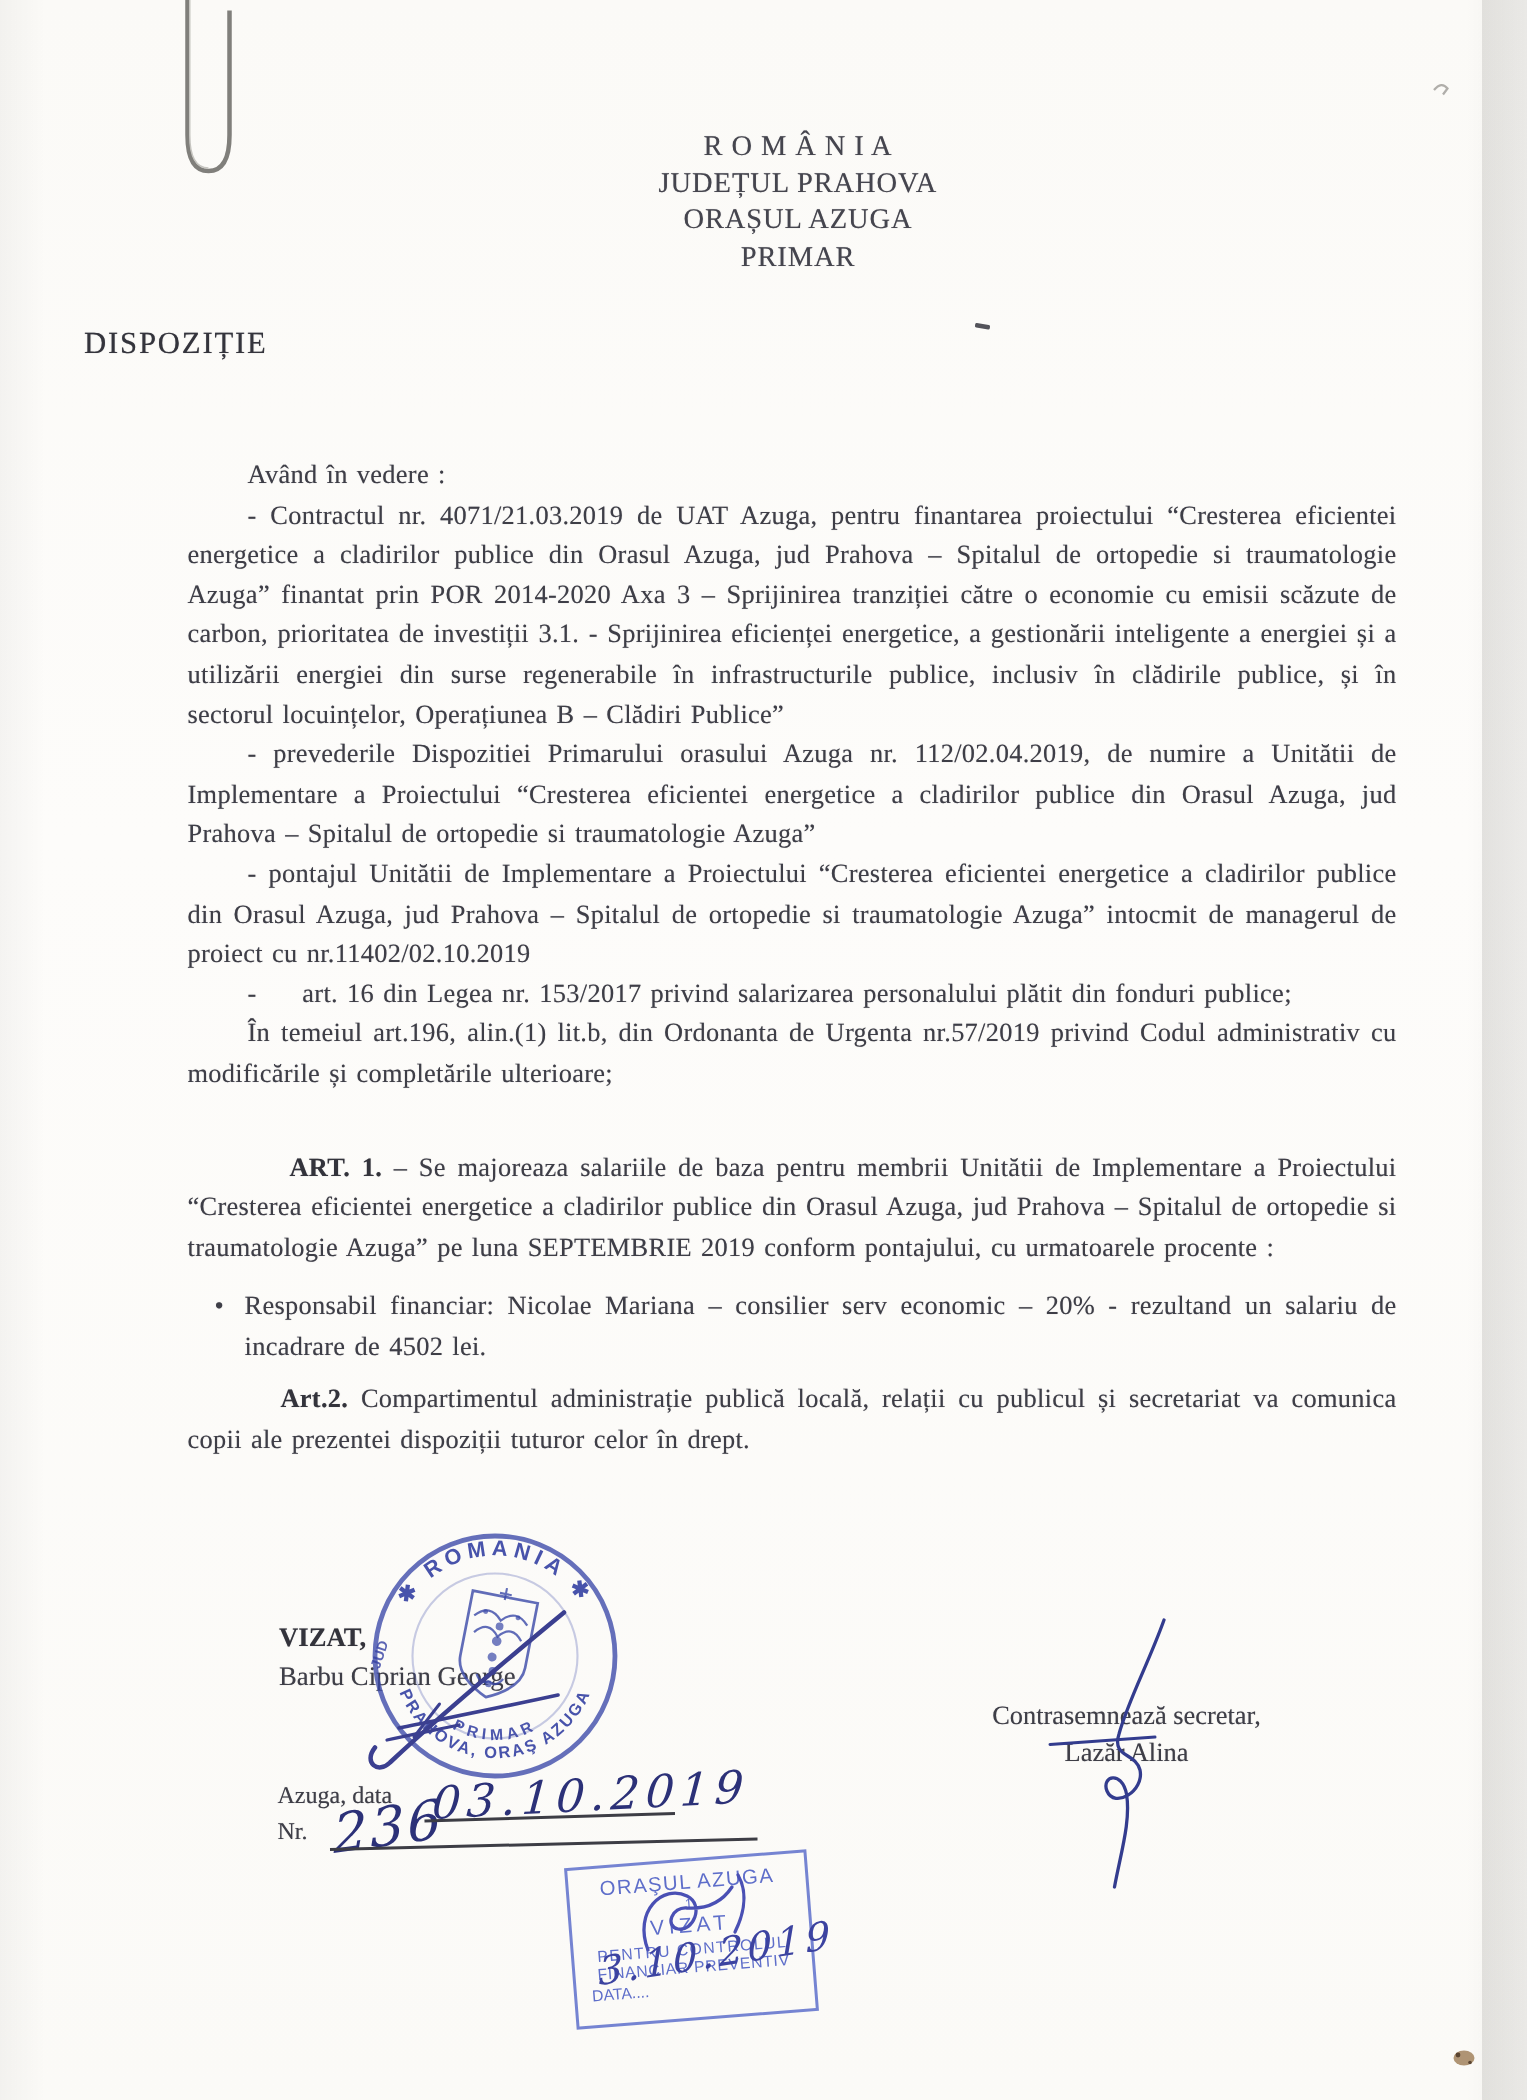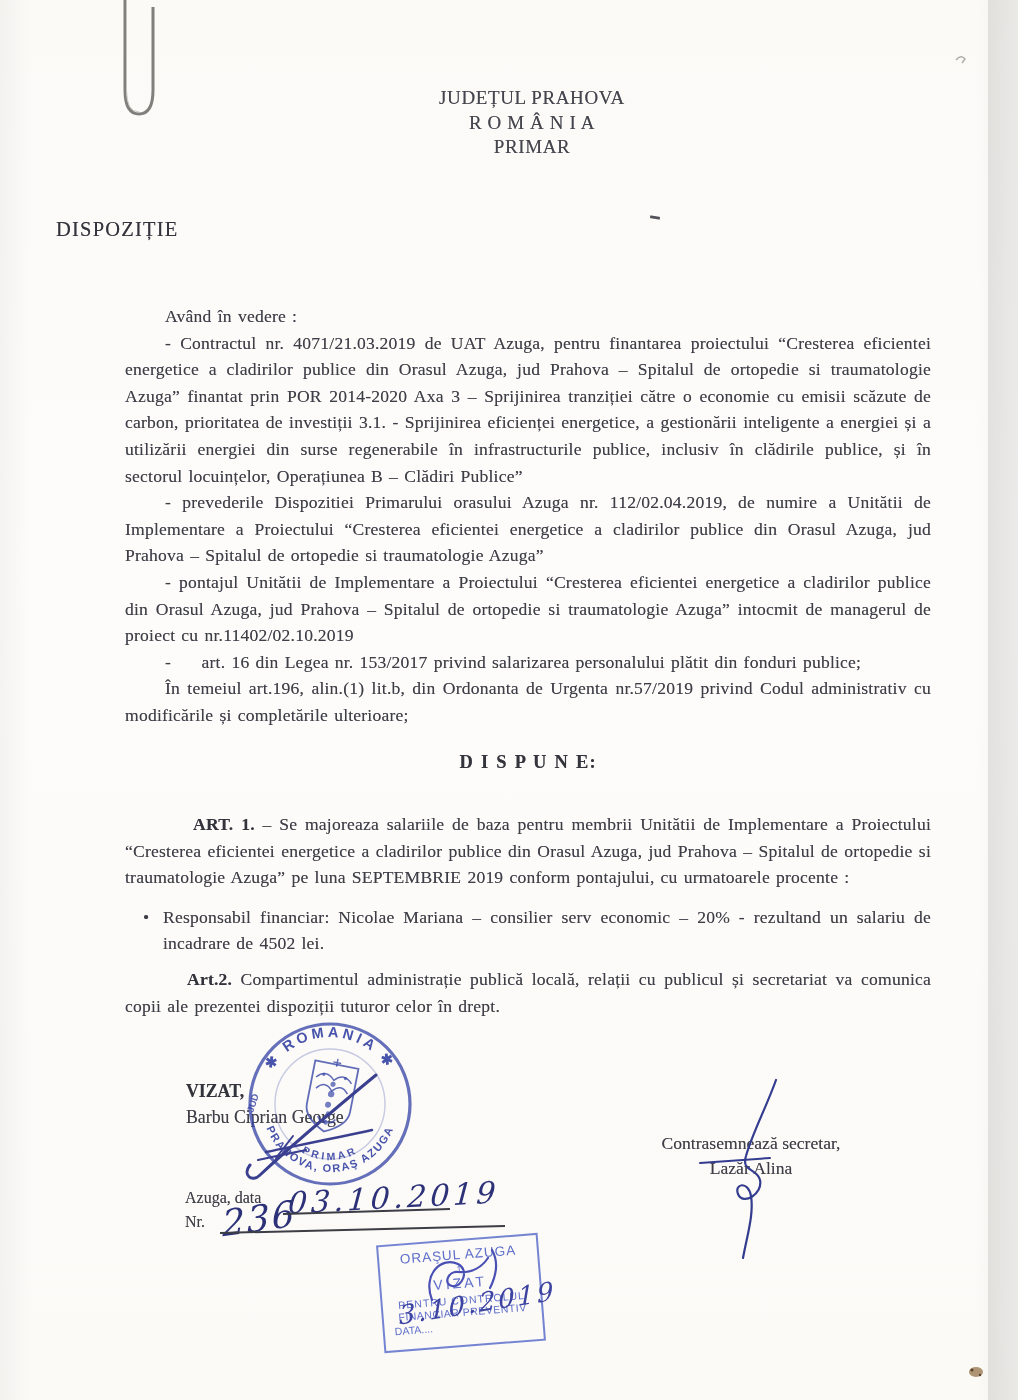--- a/index.html
+++ b/index.html
@@ -71,35 +71,35 @@
 <div id="page">
 
   <div class="right-edge"></div>
 
   <svg class="overlay" style="left:106px;top:-2px;" width="64" height="132" viewBox="0 0 64 132">
     <path d="M 19 0 L 19 92 Q 19 116 33 116 Q 47 116 47 92 L 47 9" fill="none" stroke="#807f7b" stroke-width="3"></path>
     <path d="M 20.5 0 L 20.5 92 Q 20.5 114 33 114" fill="none" stroke="#c6c5c0" stroke-width="1"></path>
   </svg>
 
   <div class="header">
+    <div>R O M Â N I A</div>
     <div>JUDEȚUL PRAHOVA</div>
-    <div>R O M Â N I A</div>
+    <div>ORAȘUL AZUGA</div>
     <div>PRIMAR</div>
   </div>
   <div class="doc-title">DISPOZIȚIE</div>
   <div class="title-dash"></div>
 
   <div class="body">
     <p>Având în vedere :</p>
     <p>- Contractul nr. 4071/21.03.2019 de UAT Azuga, pentru finantarea proiectului “Cresterea eficientei energetice a cladirilor publice din Orasul Azuga, jud Prahova – Spitalul de ortopedie si traumatologie Azuga” finantat prin POR 2014-2020 Axa 3 – Sprijinirea tranziției către o economie cu emisii scăzute de carbon, prioritatea de investiții 3.1. - Sprijinirea eficienței energetice, a gestionării inteligente a energiei și a utilizării energiei din surse regenerabile în infrastructurile publice, inclusiv în clădirile publice, și în sectorul locuințelor, Operațiunea B – Clădiri Publice”</p>
     <p>- prevederile Dispozitiei Primarului orasului Azuga nr. 112/02.04.2019, de numire a Unitătii de Implementare a Proiectului “Cresterea eficientei energetice a cladirilor publice din Orasul Azuga, jud Prahova – Spitalul de ortopedie si traumatologie Azuga”</p>
     <p>- pontajul Unitătii de Implementare a Proiectului “Cresterea eficientei energetice a cladirilor publice din Orasul Azuga, jud Prahova – Spitalul de ortopedie si traumatologie Azuga” intocmit de managerul de proiect cu nr.11402/02.10.2019</p>
     <p>-&nbsp;&nbsp;&nbsp;&nbsp; art. 16 din Legea nr. 153/2017 privind salarizarea personalului plătit din fonduri publice;</p>
     <p>În temeiul art.196, alin.(1) lit.b, din Ordonanta de Urgenta nr.57/2019 privind Codul administrativ cu modificările și completările ulterioare;</p>
-    <p class="dispune">D I S P U N E:</p>
     <p class="art1"><span class="lead">ART. 1.</span><span> – Se majoreaza salariile de baza pentru membrii Unitătii de Implementare a Proiectului “Cresterea eficientei energetice a cladirilor publice din Orasul Azuga, jud Prahova – Spitalul de ortopedie si traumatologie Azuga” pe luna SEPTEMBRIE 2019 conform pontajului, cu urmatoarele procente :</span></p>
     <p class="bullet"><span class="marker">•</span><span>Responsabil financiar: Nicolae Mariana – consilier serv economic – 20% - rezultand un salariu de incadrare de 4502 lei.</span></p>
     <p class="art2"><span class="lead">Art.2.</span><span> Compartimentul administrație publică locală, relații cu publicul și secretariat va comunica copii ale prezentei dispoziții tuturor celor în drept.</span></p>
   </div>
 
   <div class="sig-primar">
     <div class="lbl">VIZAT,</div>
     <div>Barbu Ciprian George</div>
   </div>
   <div class="sig-counter">

